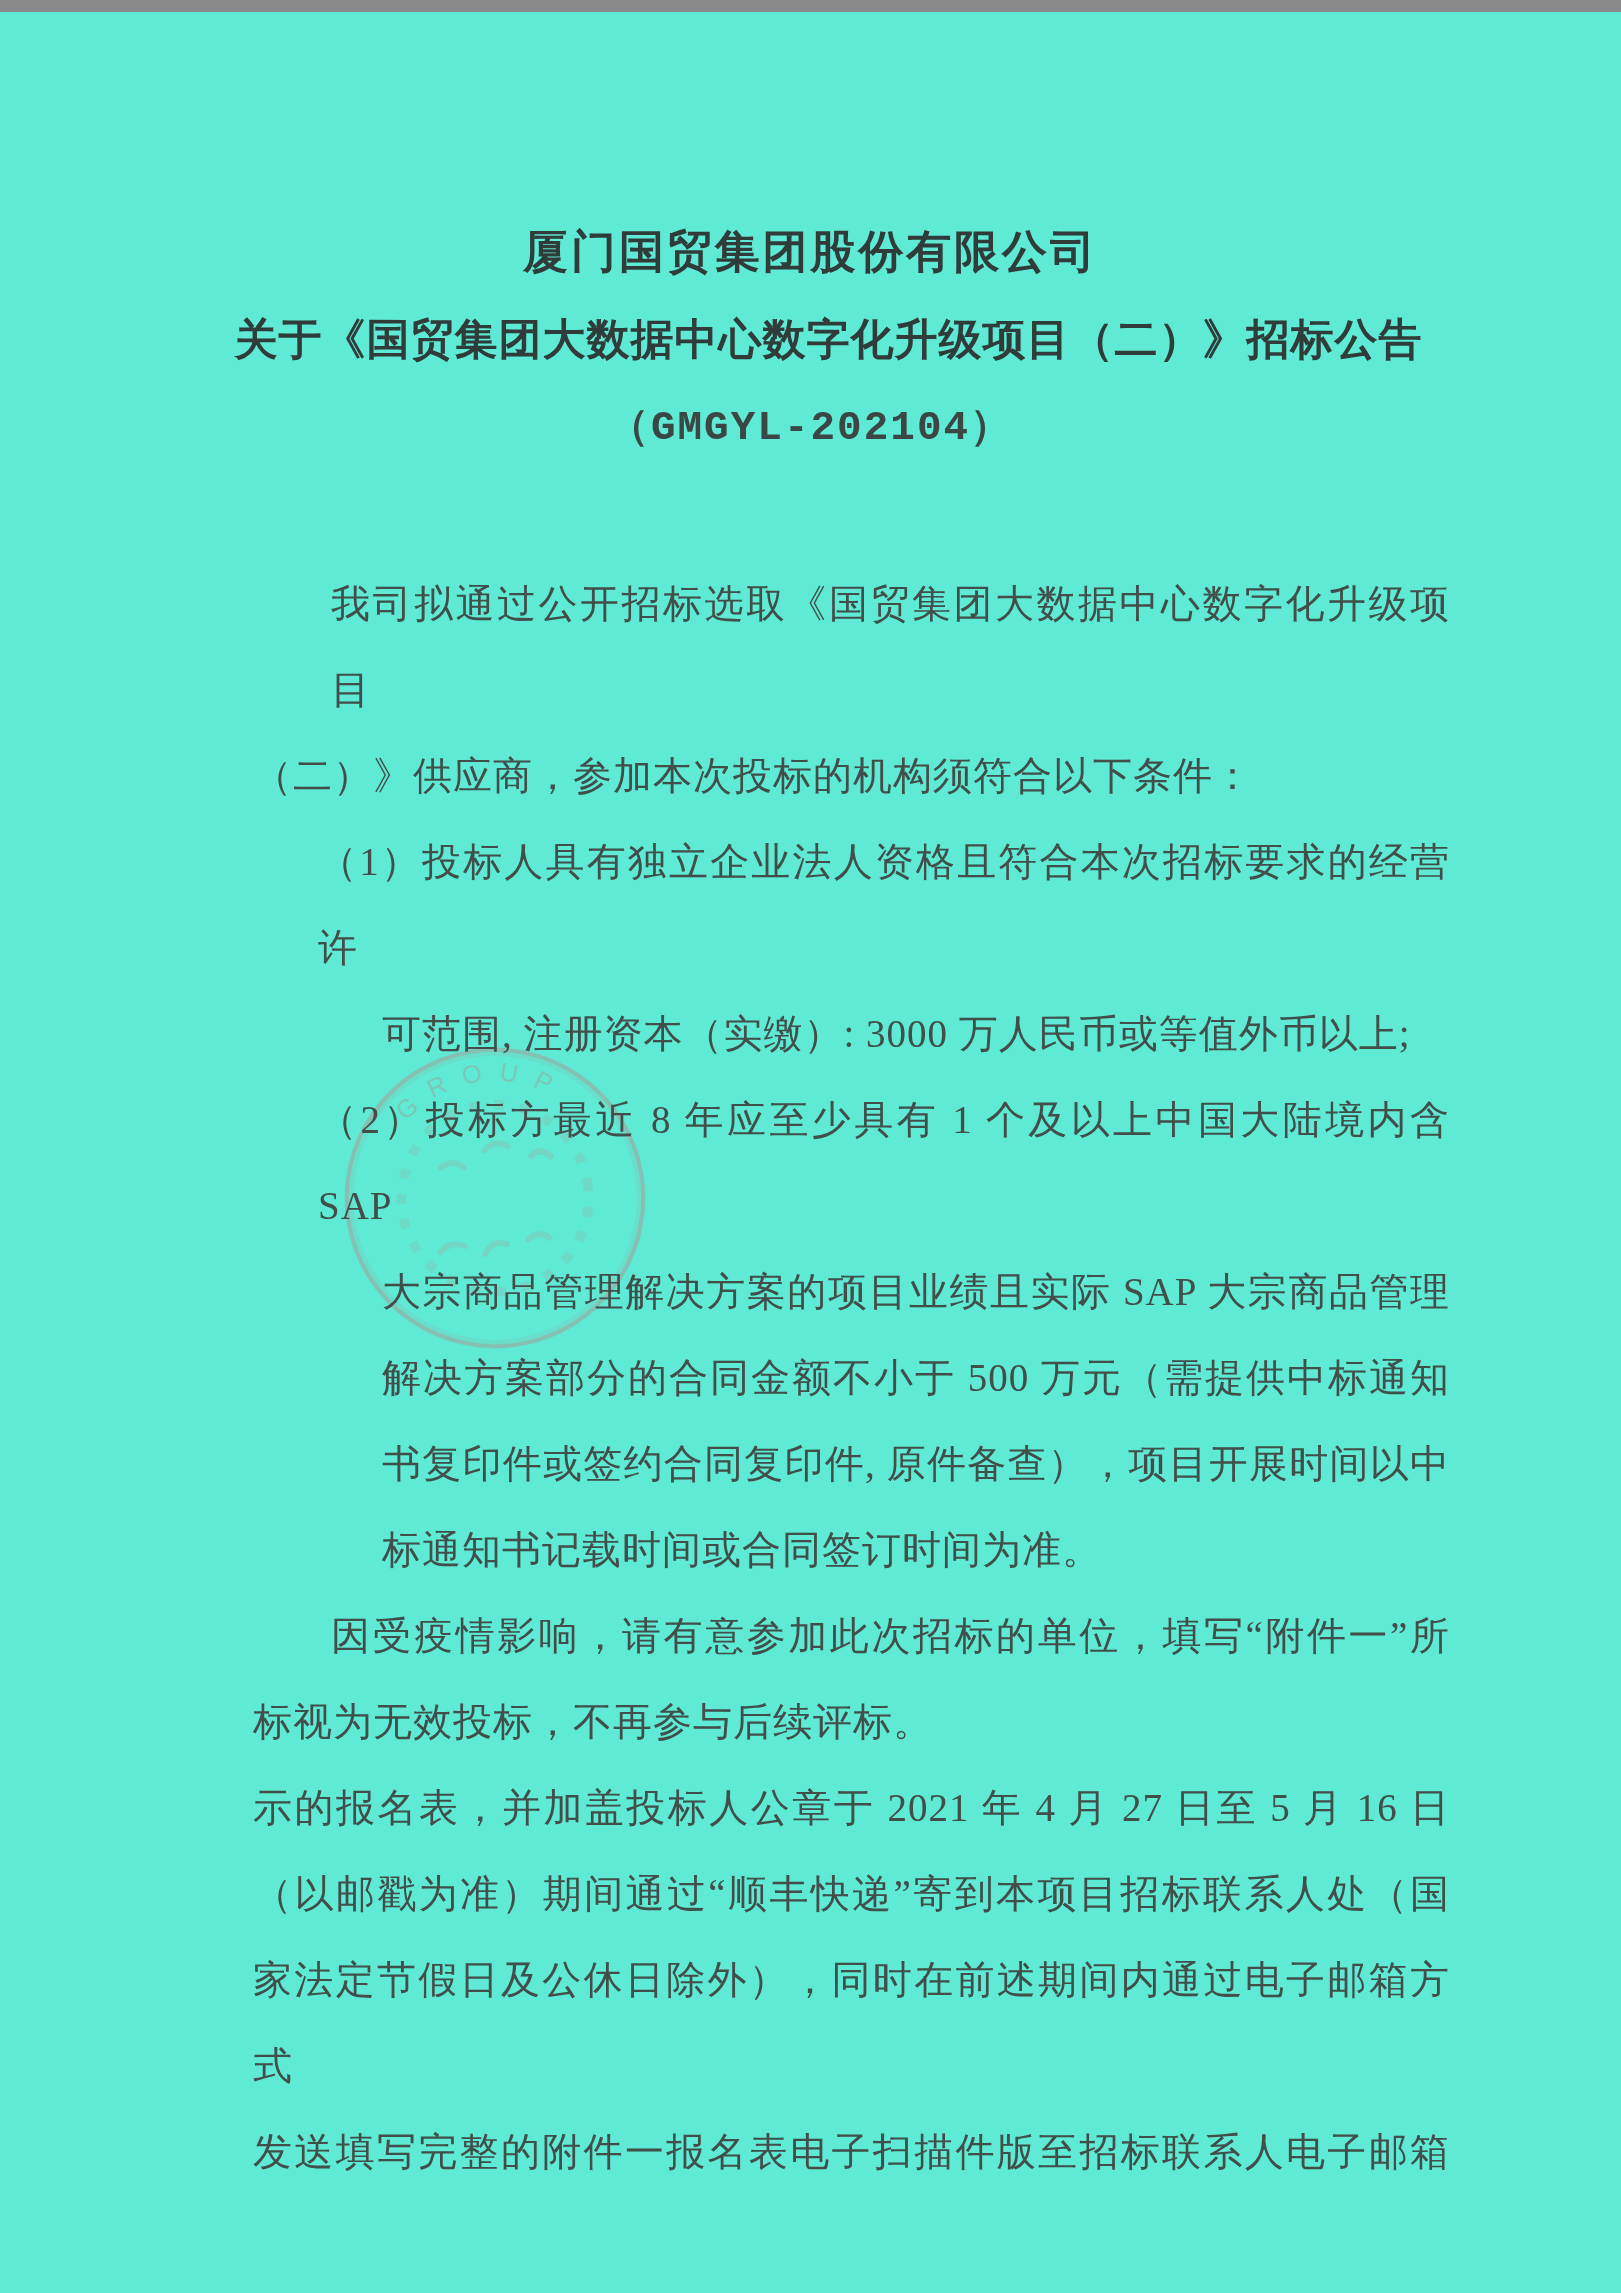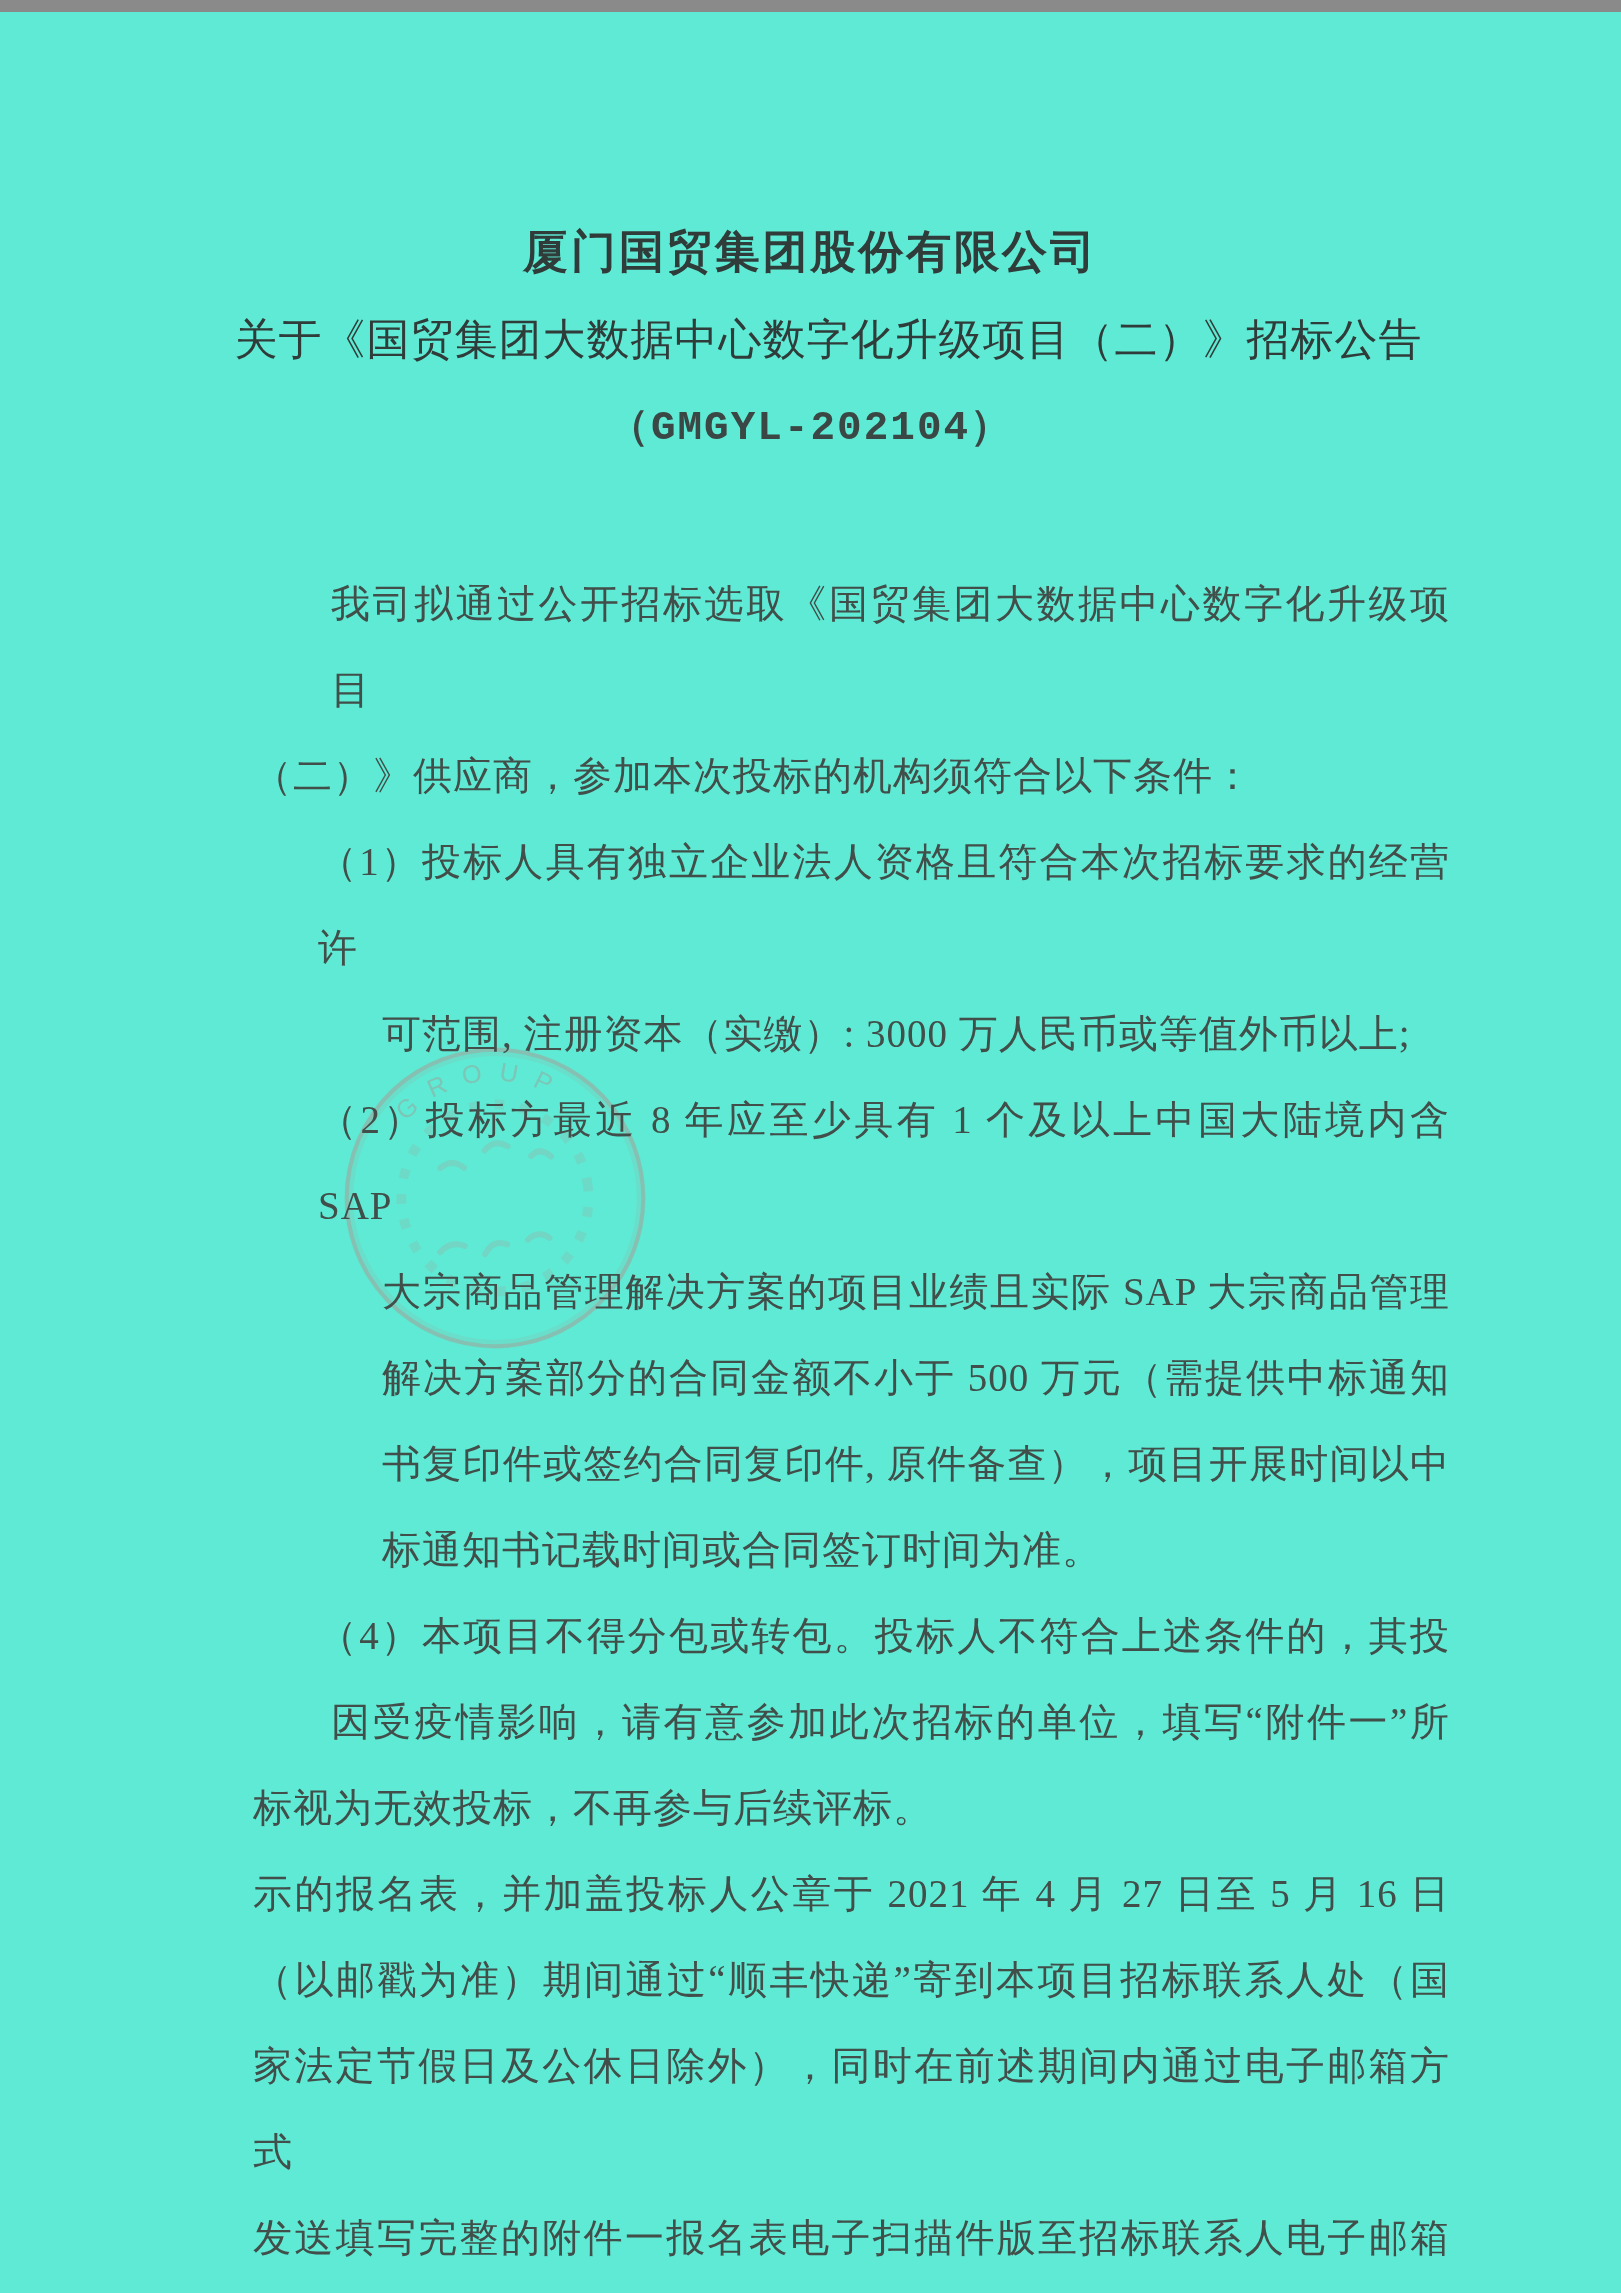--- a/index.html
+++ b/index.html
@@ -16,21 +16,21 @@
     position:relative;z-index:2;
     padding-top:196px;
     text-align:center;
     color:#2f3c39;
   }
   .h1{
     font-size:45px;font-weight:bold;line-height:88px;
     letter-spacing:2.9px;
   }
   .h2{
-    font-size:43px;font-weight:normal;line-height:88px;
+    font-size:43px;font-weight:bold;line-height:88px;
     letter-spacing:1px;
     padding-left:36px;
   }
   .h3{
     font-family:Liberation Mono, monospace;
     font-size:41px;font-weight:bold;line-height:88px;
     letter-spacing:2px;
     color:#3a4744;
   }
   .body{
@@ -75,21 +75,20 @@
   <div class="body">
     <div class="line ind-para j">我司拟通过公开招标选取《国贸集团大数据中心数字化升级项目</div>
     <div class="line">（二）》供应商，参加本次投标的机构须符合以下条件：</div>
     <div class="line ind-item j">（1）投标人具有独立企业法人资格且符合本次招标要求的经营许</div>
     <div class="line ind-cont">可范围, 注册资本（实缴）: 3000 万人民币或等值外币以上;</div>
     <div class="line ind-item j">（2）投标方最近 8 年应至少具有 1 个及以上中国大陆境内含 SAP</div>
     <div class="line ind-cont j">大宗商品管理解决方案的项目业绩且实际 SAP 大宗商品管理</div>
     <div class="line ind-cont j">解决方案部分的合同金额不小于 500 万元（需提供中标通知</div>
     <div class="line ind-cont j">书复印件或签约合同复印件, 原件备查），项目开展时间以中</div>
     <div class="line ind-cont">标通知书记载时间或合同签订时间为准。</div>
-    <div class="line ind-item j">（4）本项目不得分包或转包。投标人不符合上述条件的，其投</div>
     <div class="line ind-para j">因受疫情影响，请有意参加此次招标的单位，填写“附件一”所</div>
     <div class="line">标视为无效投标，不再参与后续评标。</div>
     <div class="line j">示的报名表，并加盖投标人公章于 2021 年 4 月 27 日至 5 月 16 日</div>
     <div class="line j">（以邮戳为准）期间通过“顺丰快递”寄到本项目招标联系人处（国</div>
     <div class="line j">家法定节假日及公休日除外），同时在前述期间内通过电子邮箱方式</div>
     <div class="line j">发送填写完整的附件一报名表电子扫描件版至招标联系人电子邮箱</div>
   </div>
 
   <svg class="stamp" viewBox="0 0 320 320" xmlns="http://www.w3.org/2000/svg">
     <g transform="rotate(-10 160 160)">

